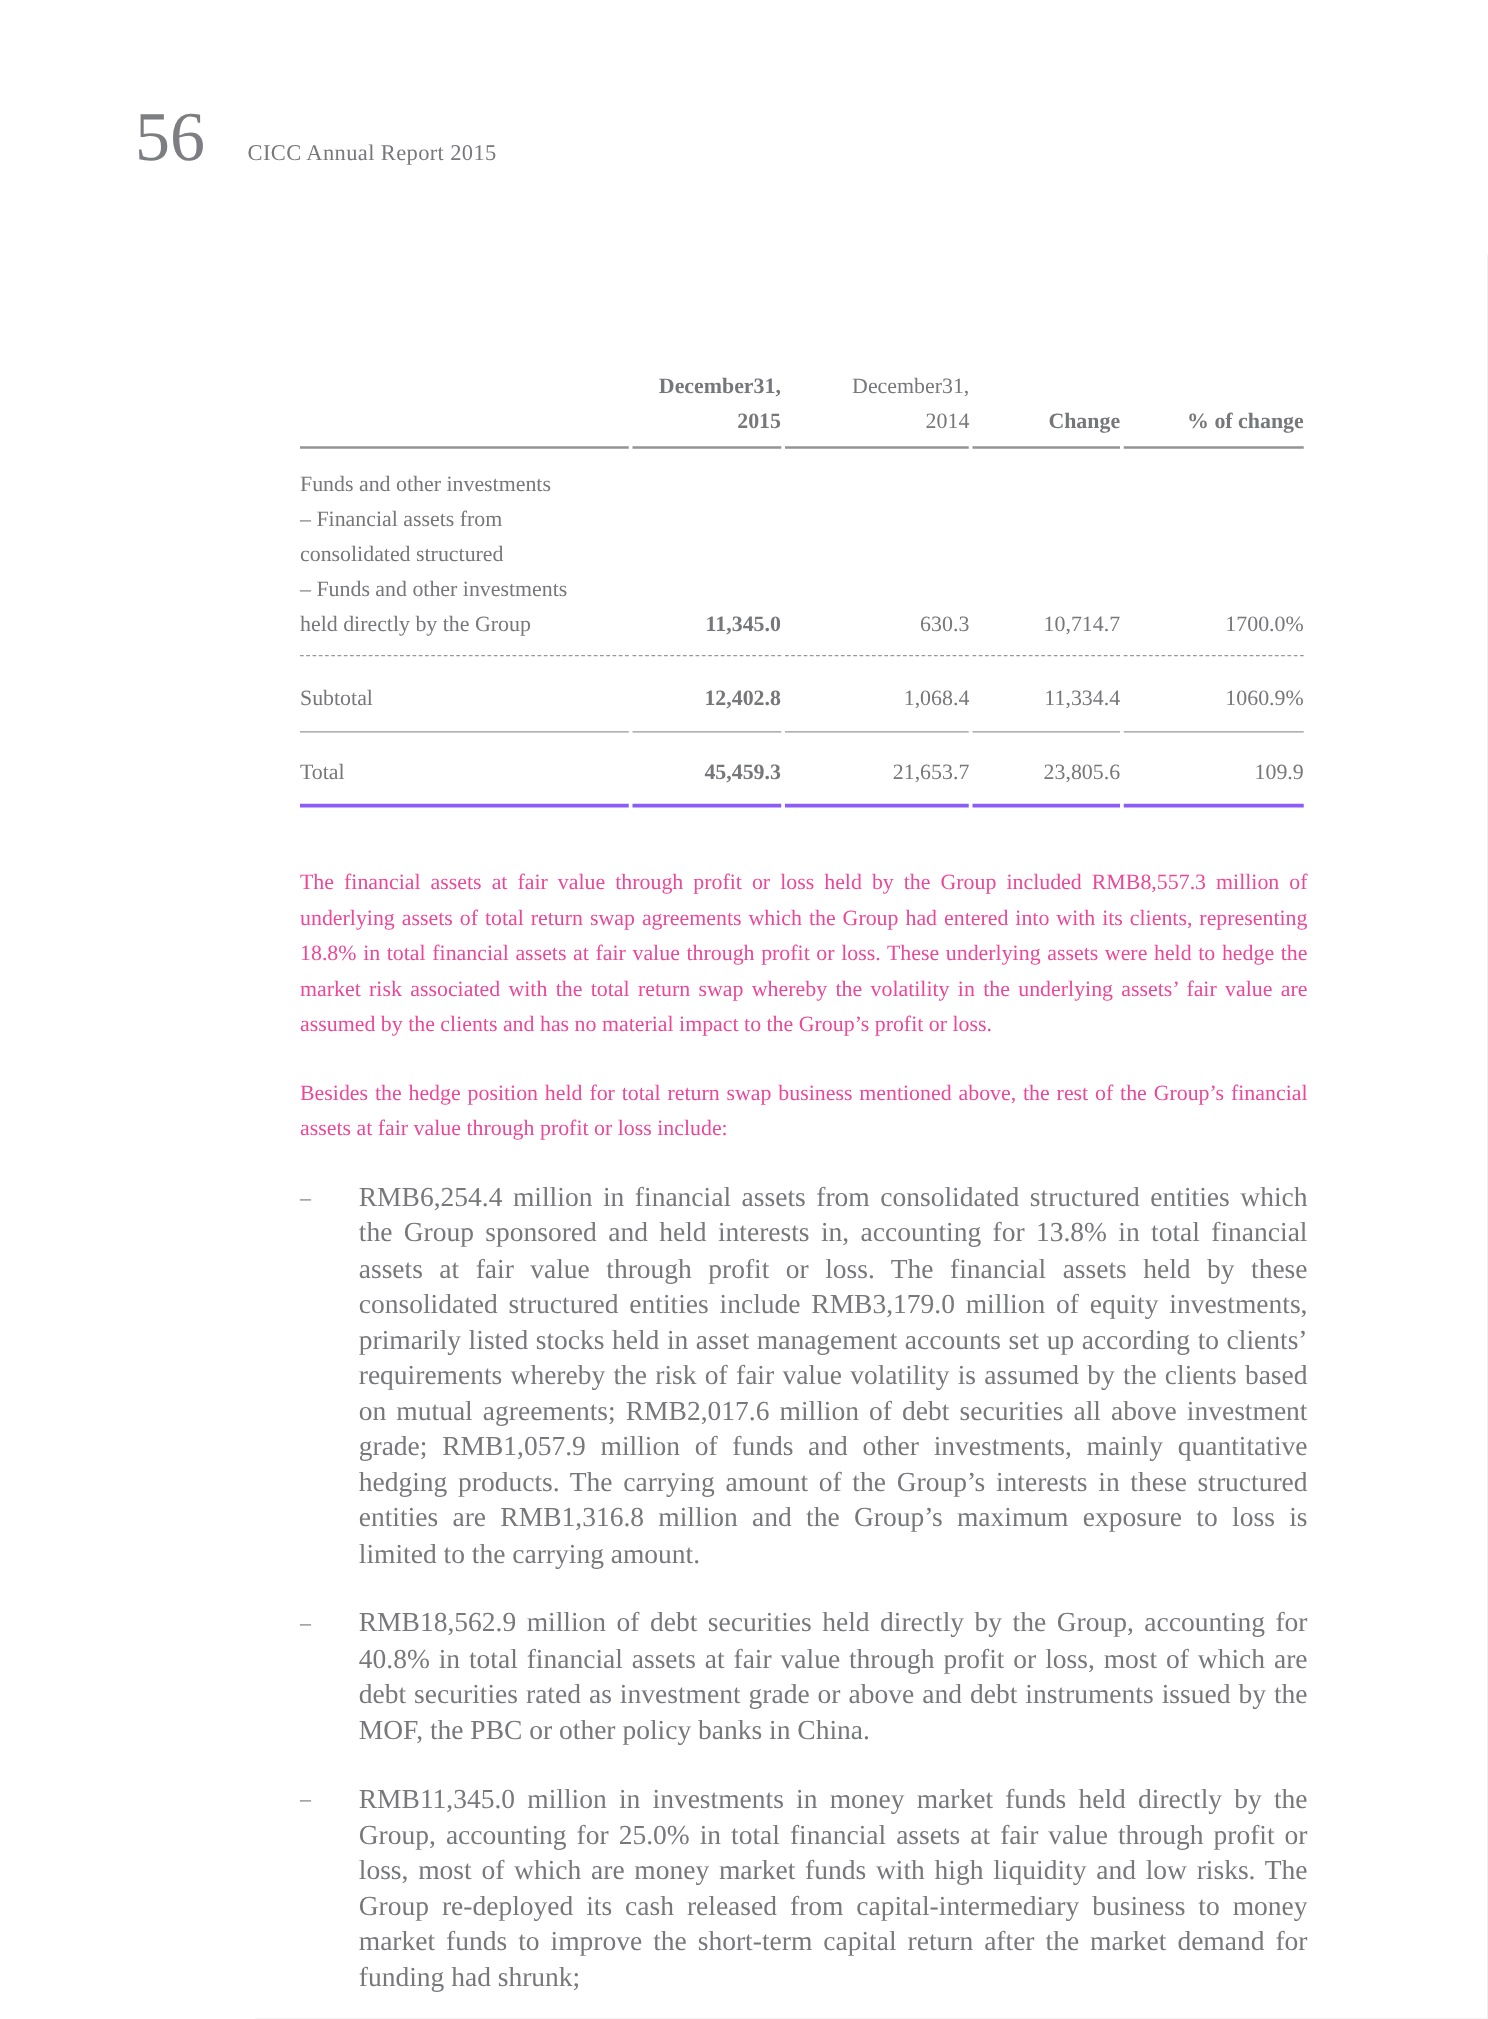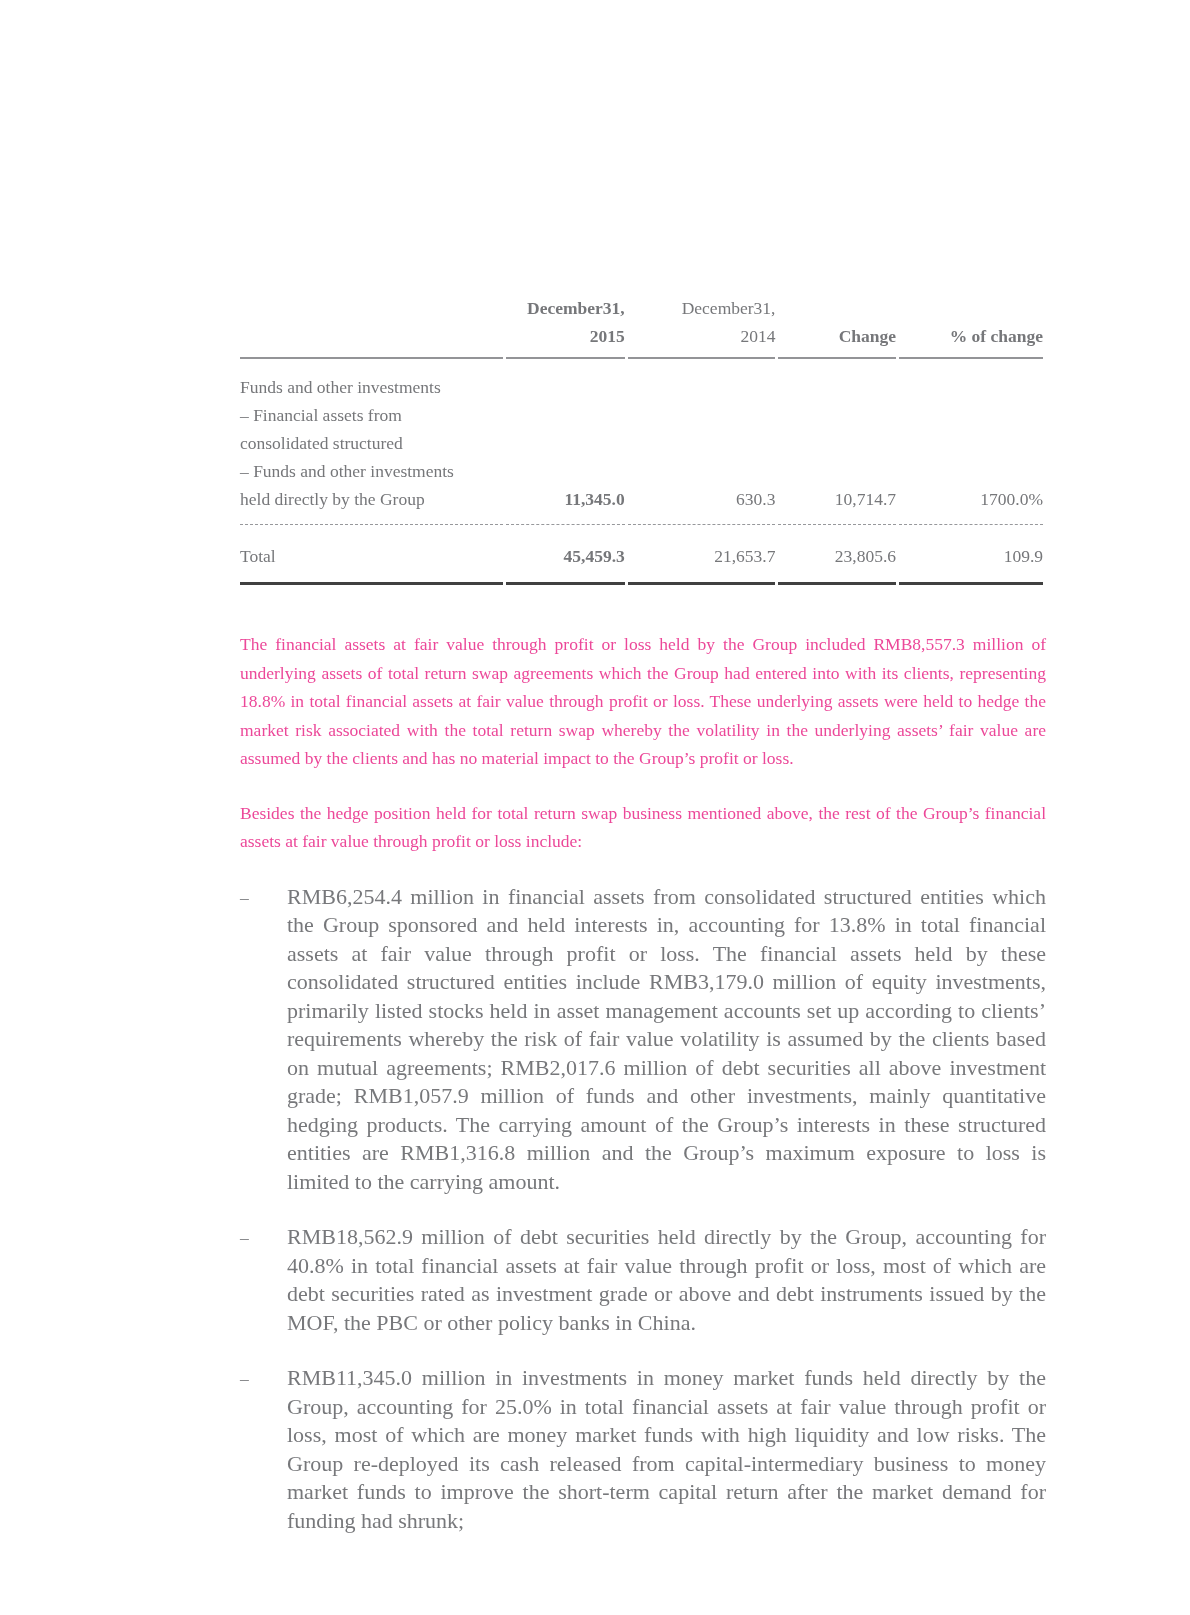--- a/index.html
+++ b/index.html
@@ -35,37 +35,41 @@
   }
   table.fin td{padding:0;vertical-align:bottom;line-height:28px;}
   td.num{text-align:right;white-space:nowrap;}
   .b{font-weight:bold;}
   thead td{line-height:27px;}
   tr.rule-head td{border-bottom:2px solid #939497;padding-bottom:7px;}
   tr.first-body td{padding-top:14px;}
   td.indent{padding-left:28px;}
   tr.row-dashed td{border-bottom:1px dashed #97989b;padding-bottom:11px;}
   tr.row-subtotal td{border-bottom:1px solid #97989b;padding-top:19px;padding-bottom:13px;}
-  tr.row-total td{border-bottom:3px solid #404040;padding-top:17px;padding-bottom:12px;}
+  tr.row-total td{border-bottom:3px solid #8b5cf6;padding-top:17px;padding-bottom:12px;}
   
   .para{
     font-size:17.5px;line-height:28.5px;text-align:justify;
     margin:0;color:#ec4899;
   }
   .para-1{margin-top:45px;}
   .para-2{margin-top:26px;}
   .bullet{display:flex;margin-top:27px;}
   .bullet .marker{width:47px;flex:none;font-size:17.5px;line-height:28.5px;}
   .bullet .btext{flex:1;font-size:22px;line-height:28.5px;text-align:justify;}
 </style>
 </head>
 <body>
 
 <div class="page">
 
+  <div class="page-header">
+    <div class="page-num">56</div>
+    <div class="report-title">CICC Annual Report 2015</div>
+  </div>
 
   <div class="content">
 
     <table class="fin">
       <colgroup>
         <col style="width:270px">
           <col style="width:120px">
           <col style="width:150px">
           <col style="width:120px">
           <col style="width:146px">
@@ -115,20 +119,27 @@
             <td></td>
             <td></td>
         </tr>
         <tr class="row-dashed">
           <td class="indent">held directly by the Group</td>
           <td class="num b">11,345.0</td>
           <td class="num">630.3</td>
           <td class="num">10,714.7</td>
           <td class="num">1700.0%</td>
         </tr>
+        <tr class="row-subtotal">
+          <td>Subtotal</td>
+          <td class="num b">12,402.8</td>
+          <td class="num">1,068.4</td>
+          <td class="num">11,334.4</td>
+          <td class="num">1060.9%</td>
+        </tr>
         <tr class="row-total">
           <td>Total</td>
           <td class="num b">45,459.3</td>
           <td class="num">21,653.7</td>
           <td class="num">23,805.6</td>
           <td class="num">109.9</td>
         </tr>
       </tbody>
     </table>
 

